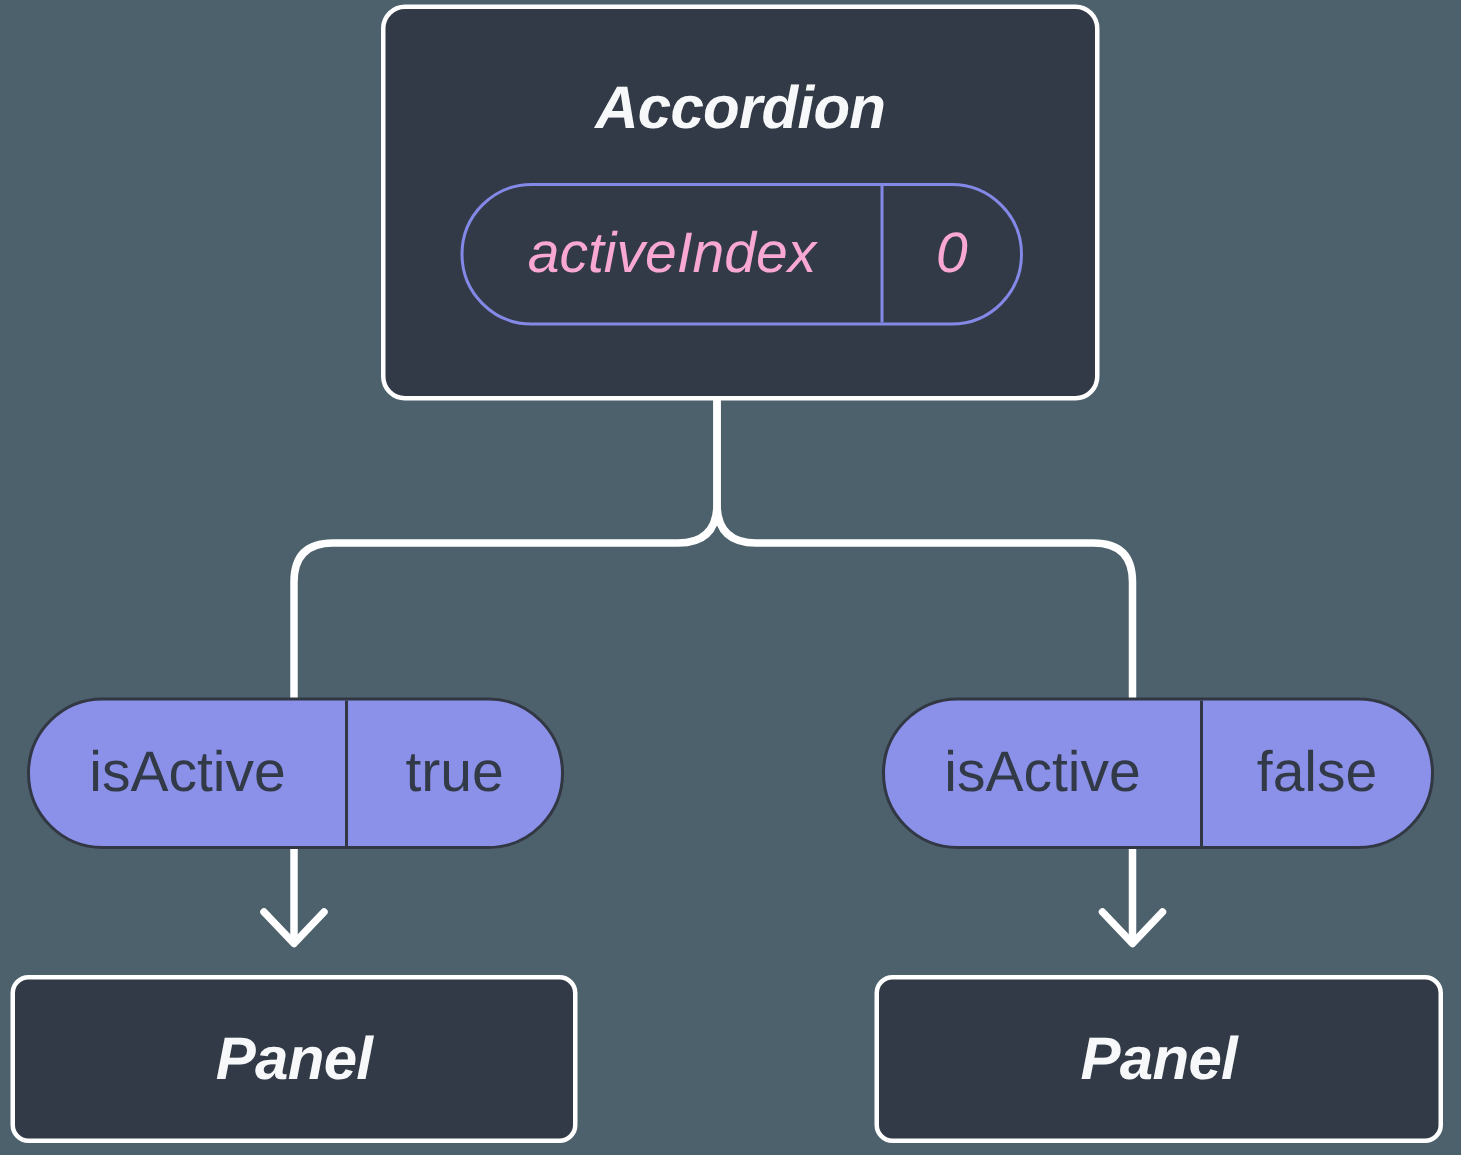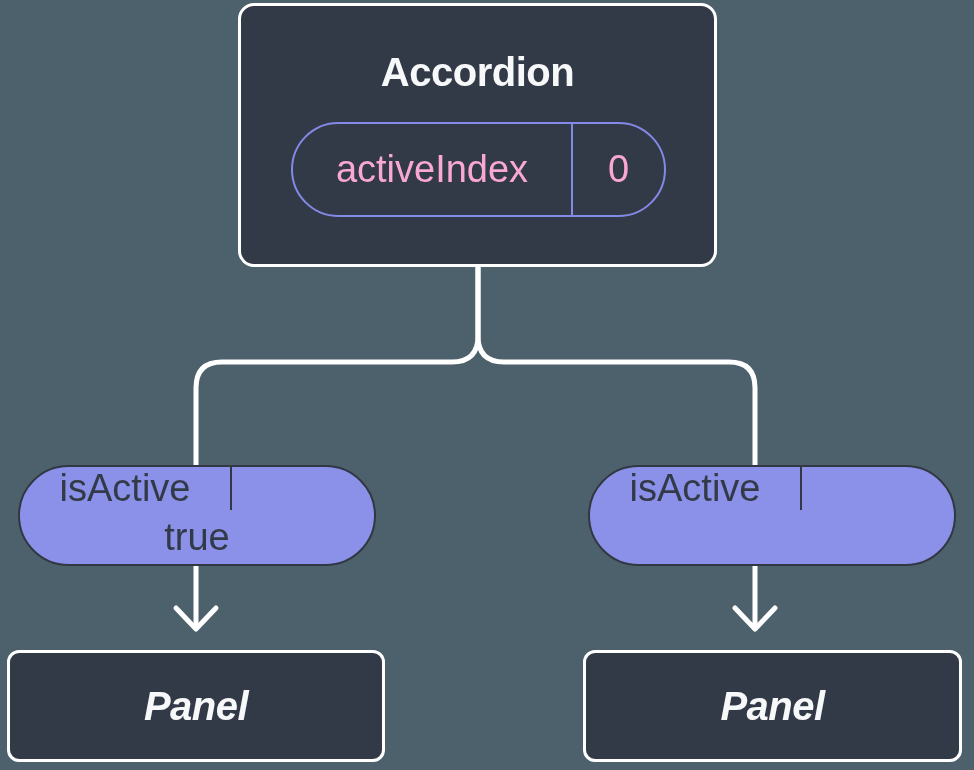--- a/index.html
+++ b/index.html
@@ -42,25 +42,26 @@
   .node-title {
     color: #f7f8f9;
     font-size: 40px;
     font-weight: 600;
     letter-spacing: -0.5px;
     text-align: center;
   }
 
   
   .root-node {
-    left: 238px;
+    left: 254px;
     top: 3px;
     width: 479px;
     height: 264px;
     border-radius: 16px;
+    font-style: italic;
   }
   .root-node .node-title {
     position: absolute;
     left: 0;
     right: 0;
     top: 42px;
     line-height: 48px;
   }
 
   
@@ -93,21 +94,20 @@
   .prop-pill {
     position: absolute;
     background: #8b91e9;
     border: 2.5px solid #313843;
     border-radius: 999px;
     display: flex;
     align-items: stretch;
     color: #333a47;
     font-size: 38px;
     font-weight: 400;
-    flex-direction: column;
   }
   .prop-pill .seg {
     display: flex;
     align-items: center;
     justify-content: center;
   }
   .prop-pill .seg-name {
     width: 212px;
     border-right: 2.5px solid #313843;
   }
@@ -147,20 +147,21 @@
     </div>
   </div>
 
   <div class="prop-pill prop-pill-left">
     <div class="seg seg-name">isActive</div>
     <div class="seg seg-value">true</div>
   </div>
 
   <div class="prop-pill prop-pill-right">
     <div class="seg seg-name">isActive</div>
+    <div class="seg seg-value">false</div>
   </div>
 
   <div class="node panel-node panel-node-left">
     <div class="node-title">Panel</div>
   </div>
 
   <div class="node panel-node panel-node-right">
     <div class="node-title">Panel</div>
   </div>
 

